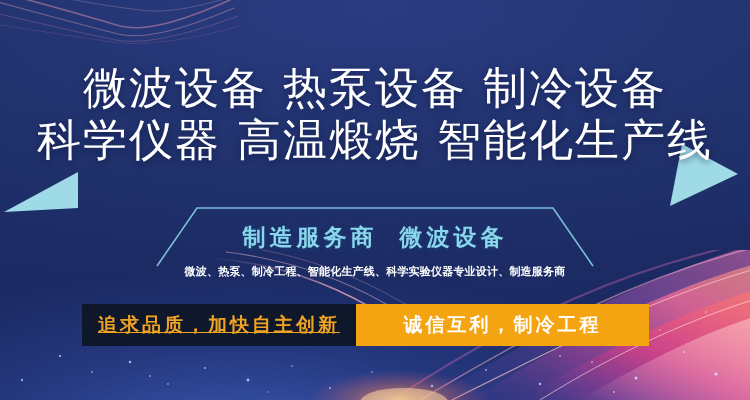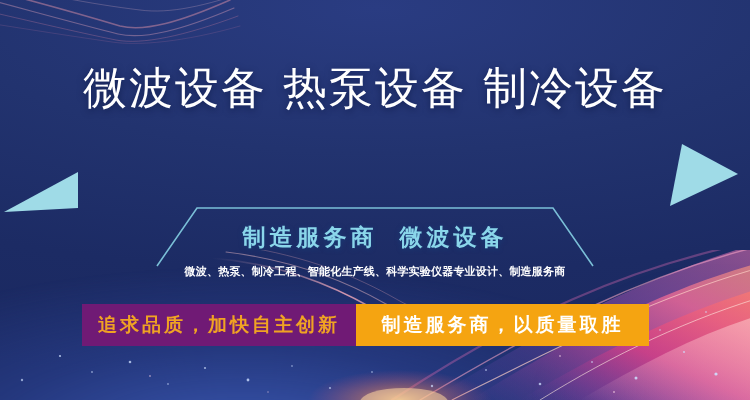--- a/index.html
+++ b/index.html
@@ -136,22 +136,23 @@
     display: flex;
     align-items: center;
     justify-content: center;
     font-size: 19px;
     font-weight: 700;
     letter-spacing: 3px;
     white-space: nowrap;
   }
   .slogan-left {
     width: 274px;
-    background: #701a75;
+    background: #0f172a;
     color: #f0a323;
+    text-decoration: underline;
   }
   .slogan-right {
     width: 293px;
     background: #f5a411;
     color: #ffffff;
   }
 </style>
 </head>
 <body>
 
@@ -262,30 +263,33 @@
     <polygon points="76,4 76,40 2,44" fill="#9fdbe7"></polygon>
   </svg>
   <svg class="arrow" style="right:8px; top:140px; width:78px; height:72px;" viewBox="0 0 78 72">
     <polygon points="18,4 74,34 6,66" fill="#9fdbe7"></polygon>
   </svg>
 
   <div class="headline">
     <div>
       <span>微波设备</span><span class="gap"></span><span>热泵设备</span><span class="gap"></span><span>制冷设备</span>
     </div>
+    <div>
+      <span>科学仪器</span><span class="gap"></span><span>高温煅烧</span><span class="gap"></span><span>智能化生产线</span>
+    </div>
   </div>
 
   <svg class="frame" viewBox="0 0 440 62" preserveAspectRatio="none">
     <path d="M 2 60 L 42 2 L 398 2 L 438 60" fill="none" stroke="#7fc7dd" stroke-width="1.6" stroke-linejoin="miter" opacity="0.95"></path>
   </svg>
 
   <div class="sub-cyan">
     <span>制造服务商</span><span class="gap"></span><span>微波设备</span>
   </div>
 
   <div class="sub-fine">微波、热泵、制冷工程、智能化生产线、科学实验仪器专业设计、制造服务商</div>
 
   <div class="slogans">
     <div class="slogan slogan-left">追求品质，加快自主创新</div>
-    <div class="slogan slogan-right">制造服务商，以质量取胜</div>
+    <div class="slogan slogan-right">诚信互利，制冷工程</div>
   </div>
 
 </div>
 
 </body></html>

